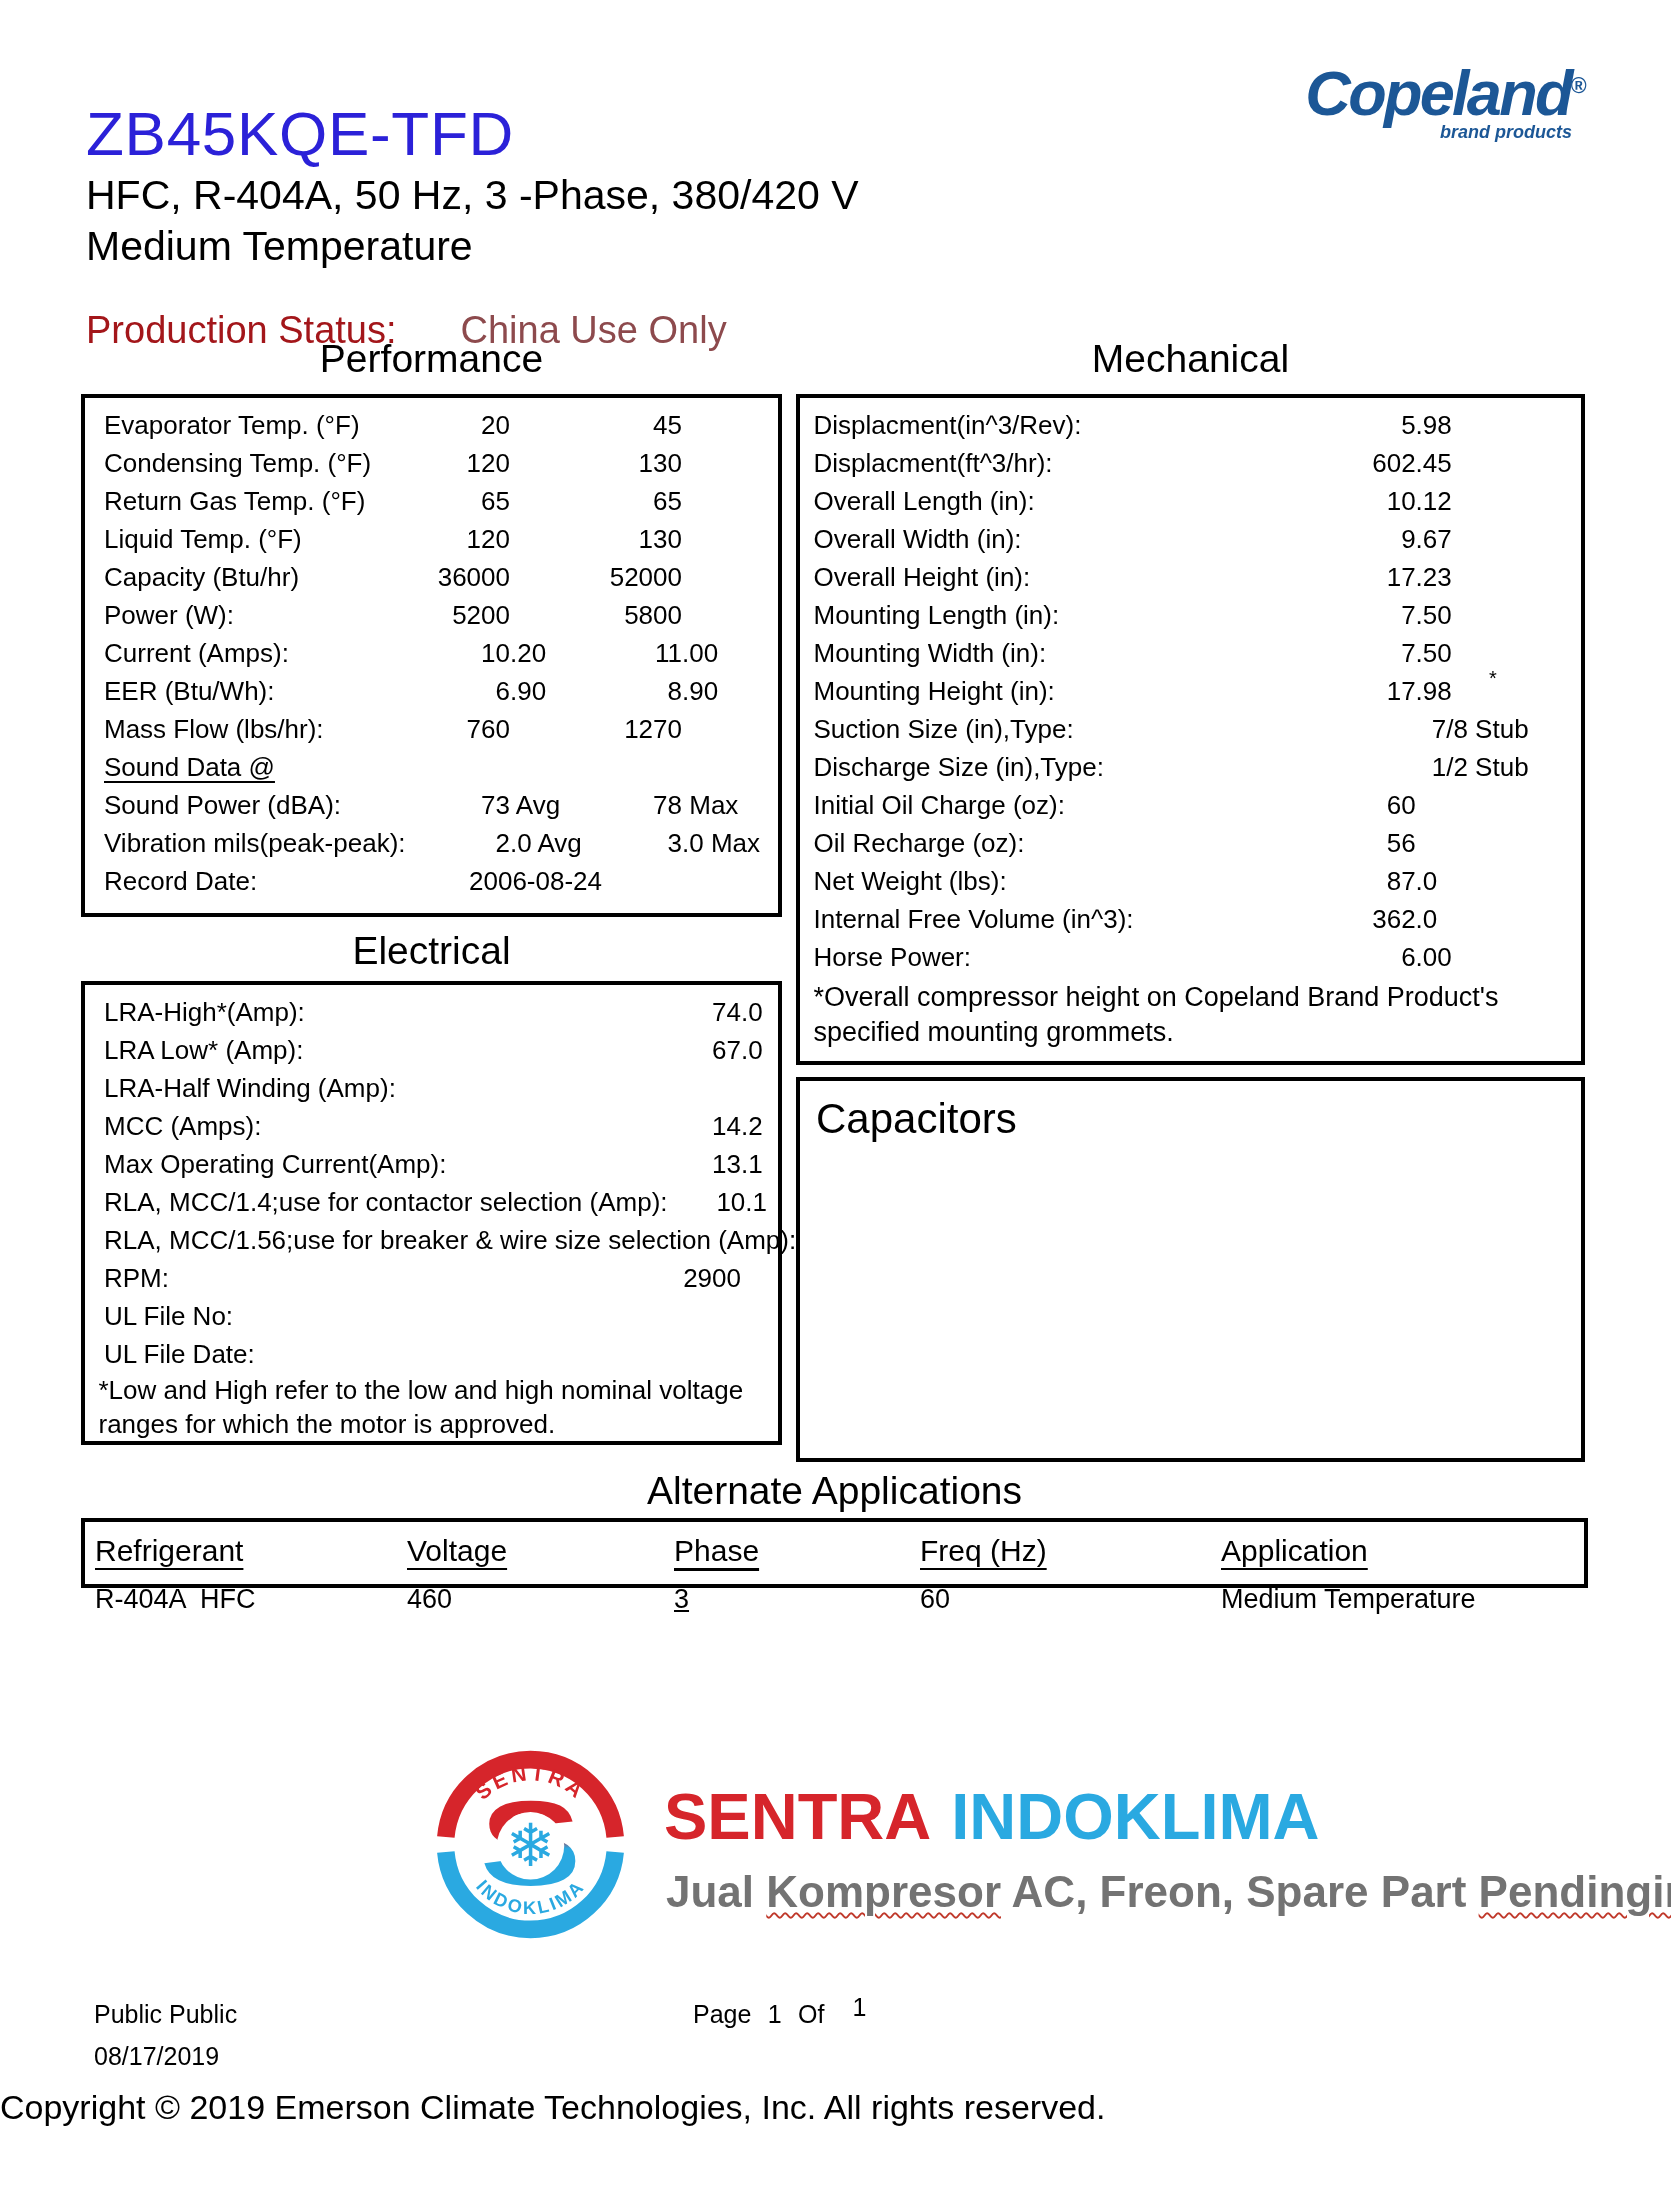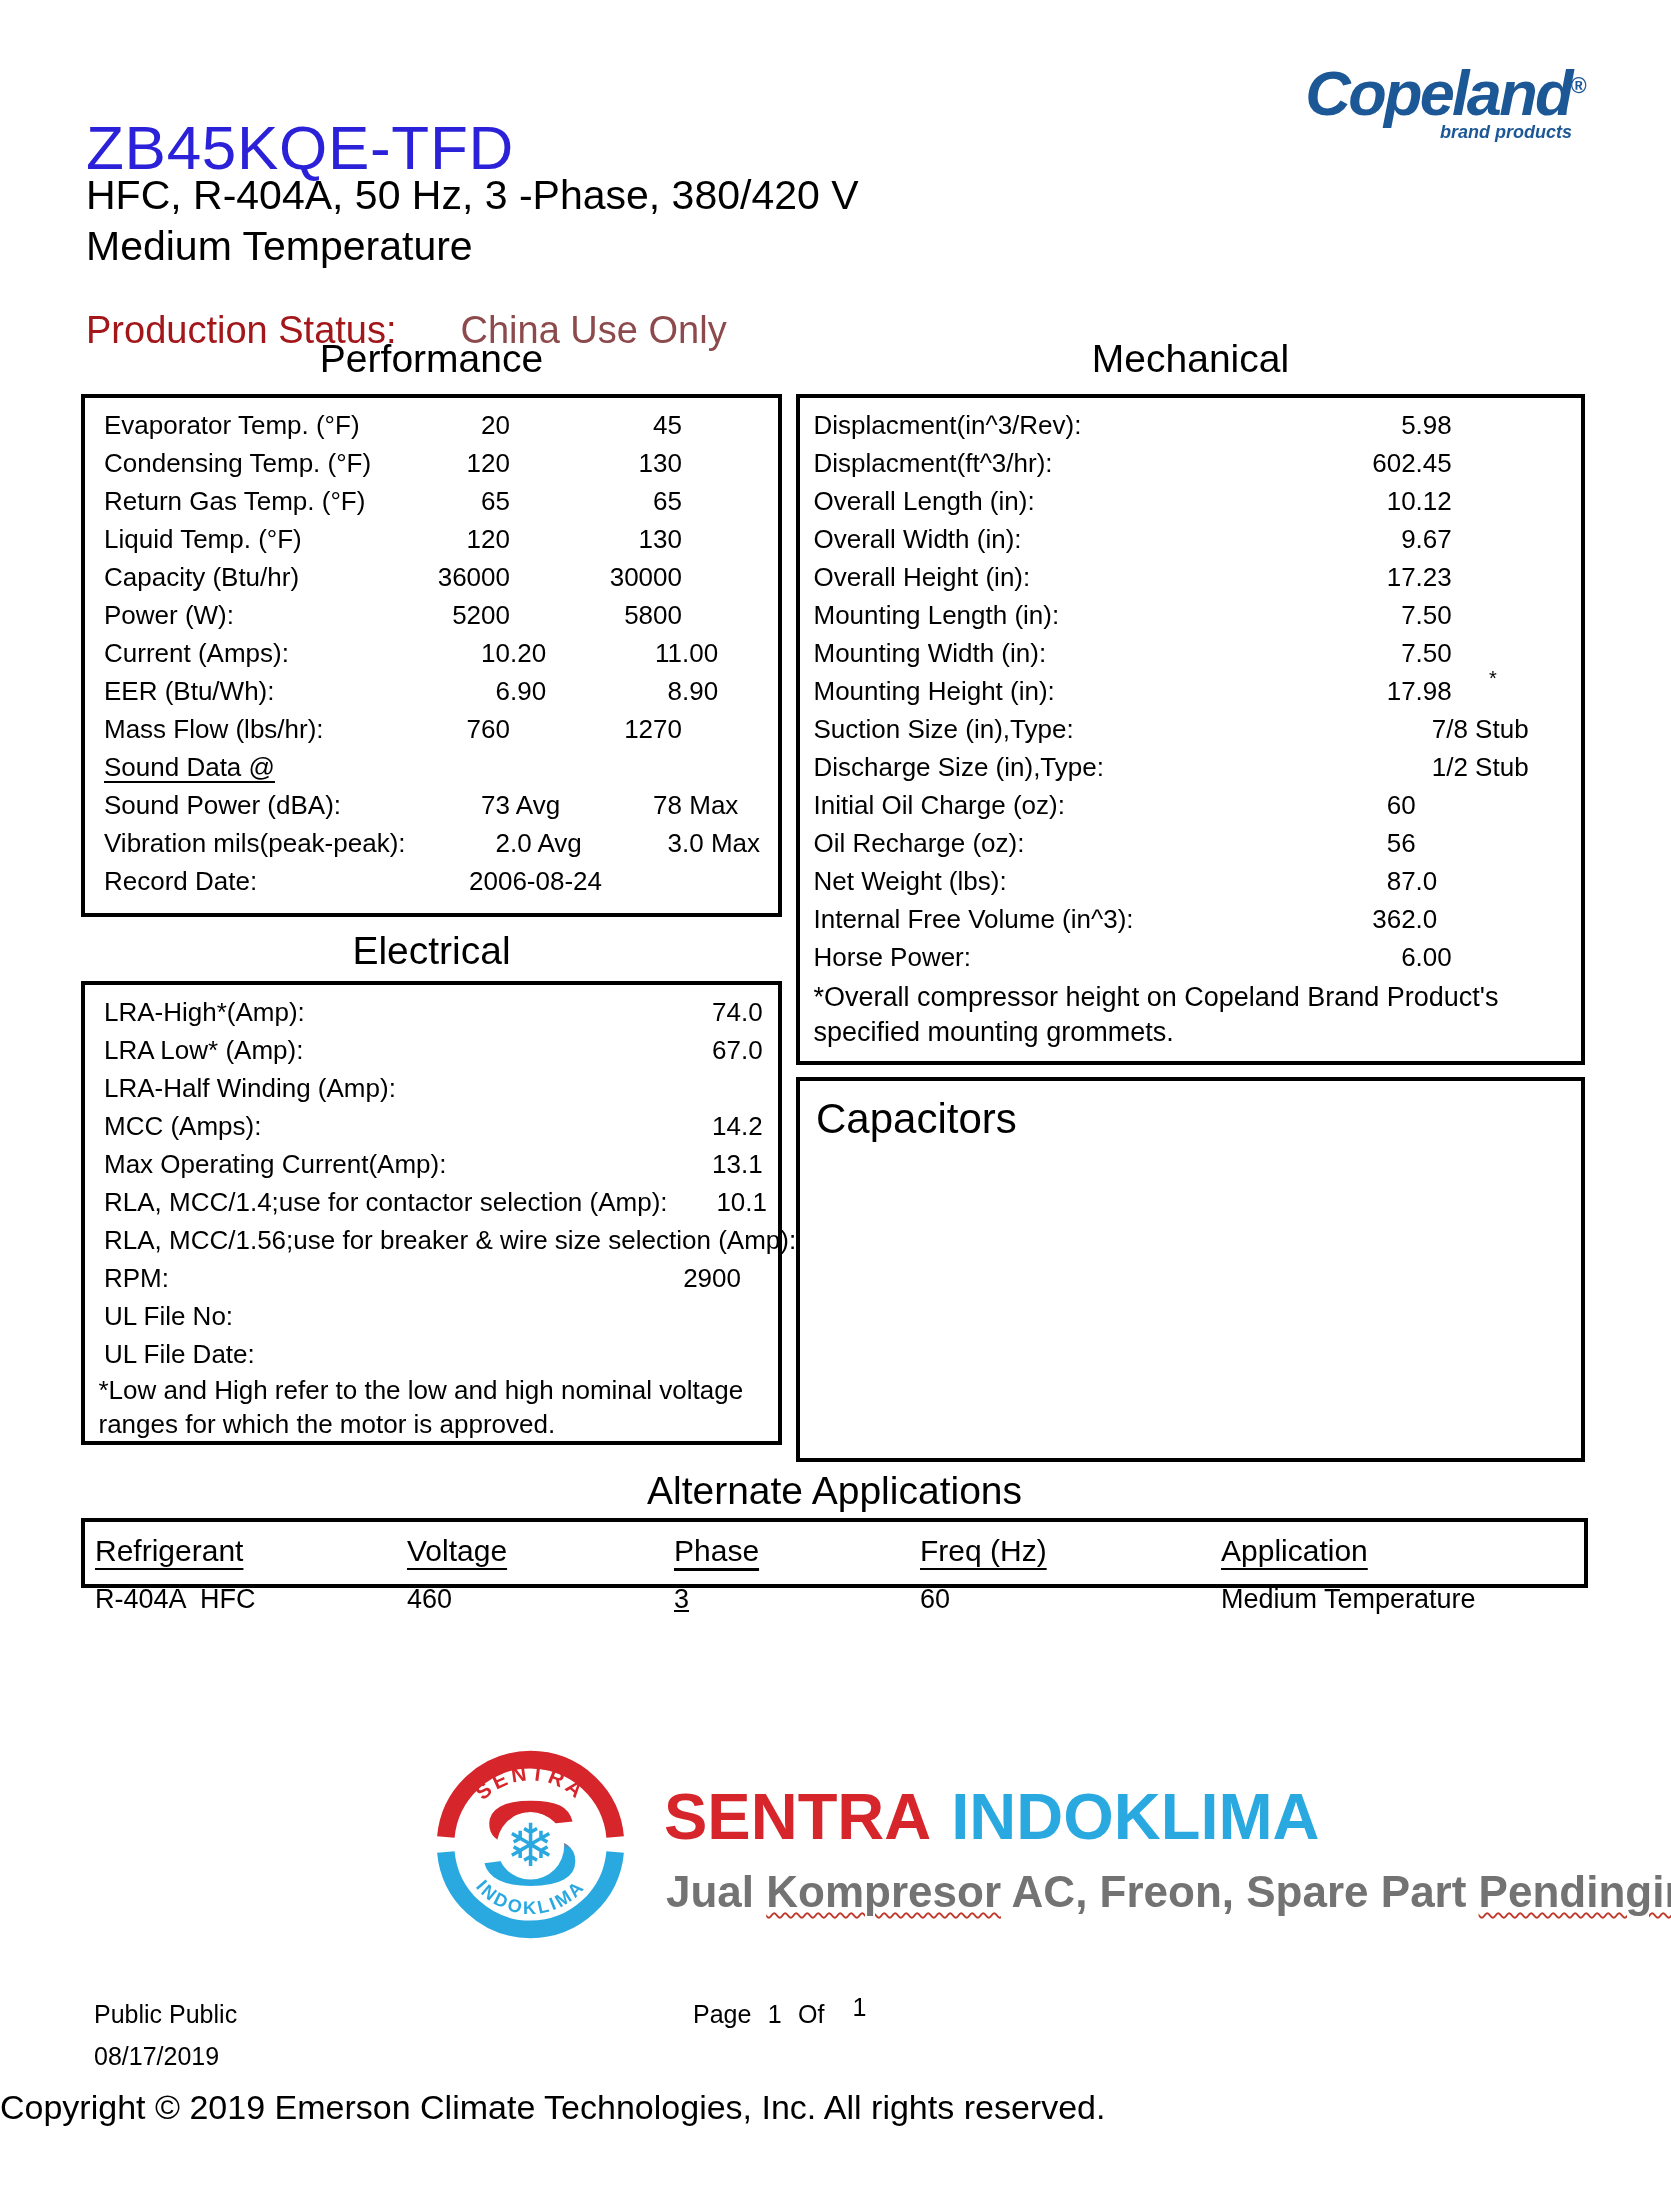--- a/index.html
+++ b/index.html
@@ -1,19 +1,19 @@
 <!DOCTYPE html>
 <html style="font-size:10.8px"><head>
 <meta charset="utf-8">
 <style>
   html,body{margin:0;padding:0;background:#888;}
   #page{position:relative;width:1672px;height:2194px;background:#ffffff;
         font-family:"Liberation Sans",sans-serif;color:#000;overflow:hidden;}
   
-  #model{position:absolute;left:86px;top:112px;font-size:62px;color:#2b21d8;letter-spacing:0.7px;}
+  #model{position:absolute;left:86px;top:98px;font-size:62px;color:#2b21d8;letter-spacing:0.7px;}
   #subtitle{position:absolute;left:86px;top:170px;font-size:41px;line-height:1.25;color:#000;}
   #prod{position:absolute;left:86px;top:309px;font-size:38px;}
   #prod .plabel{color:#a3161a;}
   #prod .pvalue{color:#8d4a4d;margin-left:64px;}
   #copeland{position:absolute;left:1227px;top:62px;width:357px;text-align:right;color:#1c5796;}
   #copeland .cname{font-size:63px;font-weight:bold;font-style:italic;letter-spacing:-2.7px;line-height:1;}
   #copeland .creg{font-size:21.6px;vertical-align:super;font-style:normal;}
   #copeland .ctag{font-size:18px;font-weight:bold;font-style:italic;margin-top:-2.7px;padding-right:12px;}
   
   .sect{position:absolute;font-size:39px;text-align:center;}
@@ -154,21 +154,21 @@
           <span class="sp"></span>
         </div>
 
         <div class="trow">
           <span class="lbl">Capacity (Btu/hr)</span>
           <span class="cell c1">
             <span class="m">36000</span>
             <span class="t"></span>
           </span>
           <span class="cell c2">
-            <span class="m">30000</span>
+            <span class="m">52000</span>
             <span class="t"></span>
           </span>
           <span class="sp"></span>
         </div>
 
         <div class="trow">
           <span class="lbl">Power (W):</span>
           <span class="cell c1">
             <span class="m">5200</span>
             <span class="t"></span>

